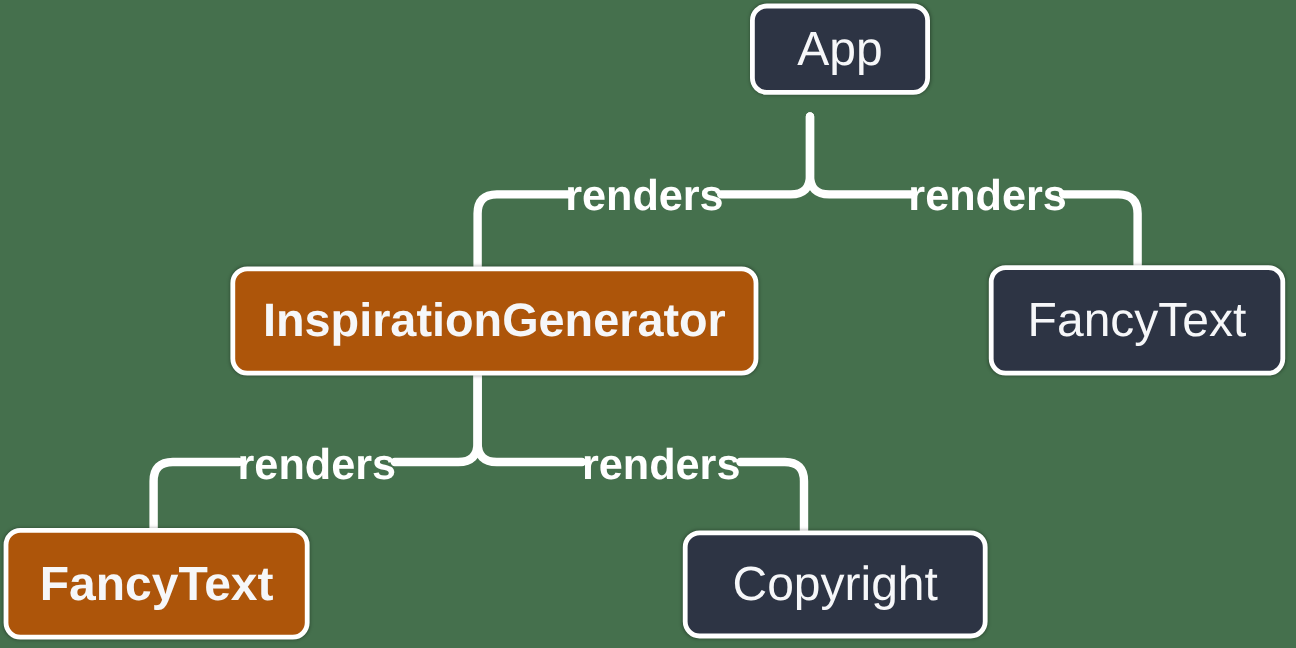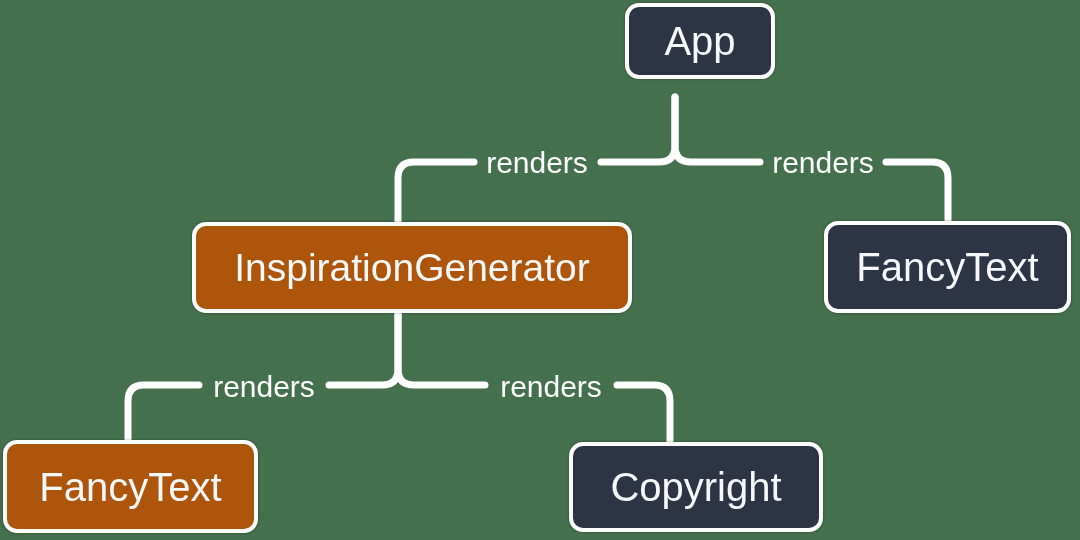--- a/index.html
+++ b/index.html
@@ -34,34 +34,34 @@
     box-sizing: border-box;
     border: 4px solid #FFFFFF;
     border-radius: 14px;
     color: #F6F7F9;
     font-size: 40px;
     line-height: 1;
     box-shadow: 0 0 3px rgba(0,0,0,0.35);
     white-space: nowrap;
   }
   .node--dark { background: #2D3444; font-weight: 500; }
-  .node--highlight { background: #AD550A; font-weight: 400; }
+  .node--highlight { background: #AD550A; font-weight: 700; }
 
   #node-app              { left: 602px; top: 3px;   width: 150px; height: 76px; margin-left: 23px; }
   #node-inspiration     { left: 192px; top: 222px; width: 440px; height: 91px; font-size: 39px; }
   #node-fancytext-right { left: 824px; top: 221px; width: 247px; height: 92px; }
   #node-fancytext-left  { left: 3px;   top: 440px; width: 255px; height: 93px; }
   #node-copyright       { left: 569px; top: 442px; width: 254px; height: 90px; }
 
   .edge-label {
     position: absolute;
     transform: translate(-50%, -50%);
     color: #FFFFFF;
-    font-weight: 400;
-    font-size: 30px;
+    font-weight: 700;
+    font-size: 36px;
     line-height: 1;
     white-space: nowrap;
   }
   #edge-label-0 { left: 537px; top: 163px; }
   #edge-label-1 { left: 823px; top: 163px; }
   #edge-label-2 { left: 264px; top: 387px; }
   #edge-label-3 { left: 551px; top: 387px; }
 </style>
 </head>
 <body>

